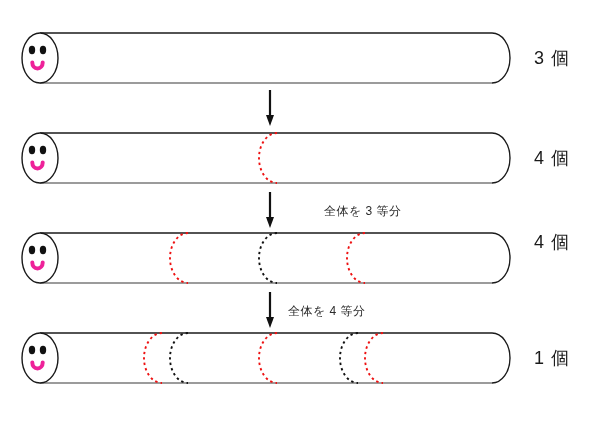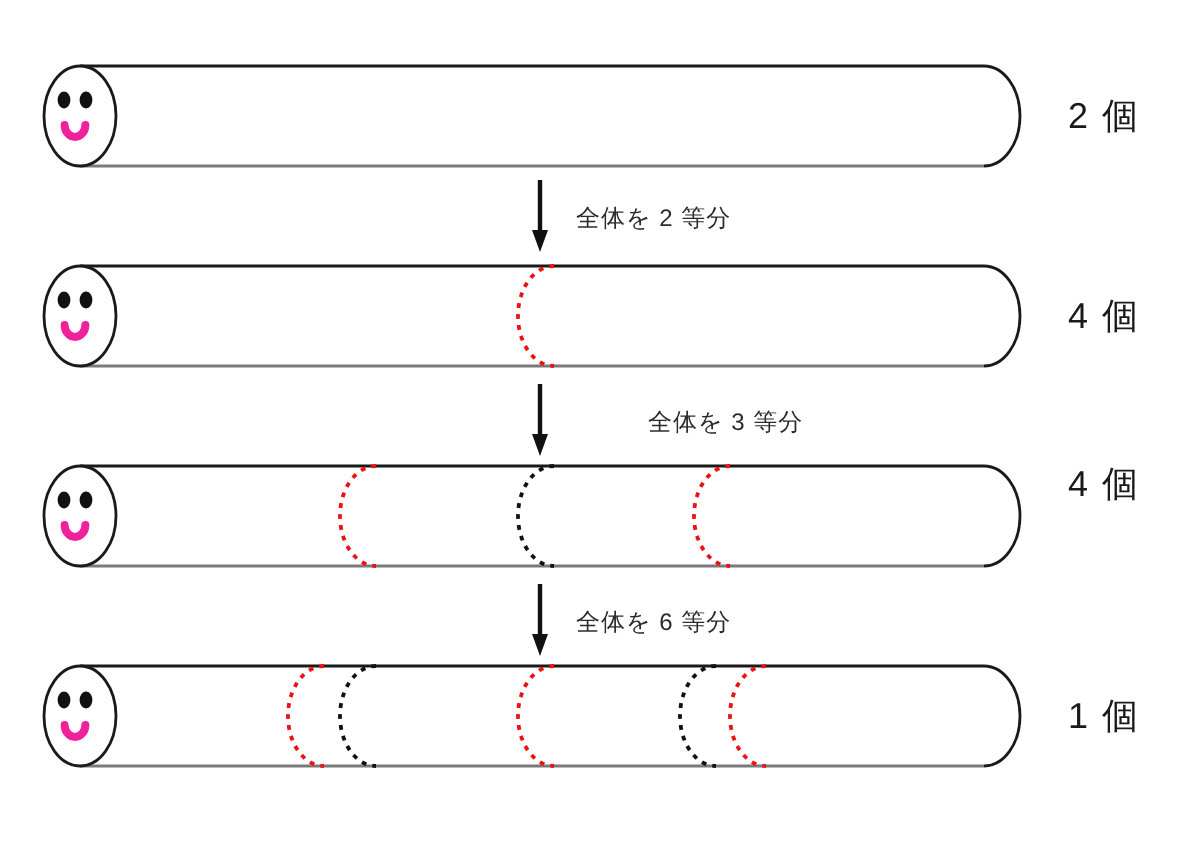--- a/index.html
+++ b/index.html
@@ -102,22 +102,21 @@
         <g>
           <line x1="270" y1="192" x2="270" y2="218" stroke="#111111" stroke-width="2.2"></line>
           <path d="M 266 217 L 274 217 L 270 228 Z" fill="#111111"></path>
         </g>
         <g>
           <line x1="270" y1="292" x2="270" y2="318" stroke="#111111" stroke-width="2.2"></line>
           <path d="M 266 317 L 274 317 L 270 328 Z" fill="#111111"></path>
         </g>
       </g>
   </svg>
-<div class="count-label" style="left: 534px; top: 46px;">2 個</div>
+<div class="count-label" style="left: 534px; top: 46px;">3 個</div>
     <div class="count-label" style="left: 534px; top: 146px;">4 個</div>
     <div class="count-label" style="left: 534px; top: 230px;">4 個</div>
     <div class="count-label" style="left: 534px; top: 346px;">1 個</div>
-    <div class="step-label" style="left: 288px; top: 101px;">全体を 2 等分</div>
     <div class="step-label" style="left: 288px; top: 203px; margin-left: 36px;">全体を 3 等分</div>
-    <div class="step-label" style="left: 288px; top: 303px;">全体を 6 等分</div>
+    <div class="step-label" style="left: 288px; top: 303px;">全体を 4 等分</div>
   </div>
 
 <div id="overlay-labels"></div>
 
 </body></html>

